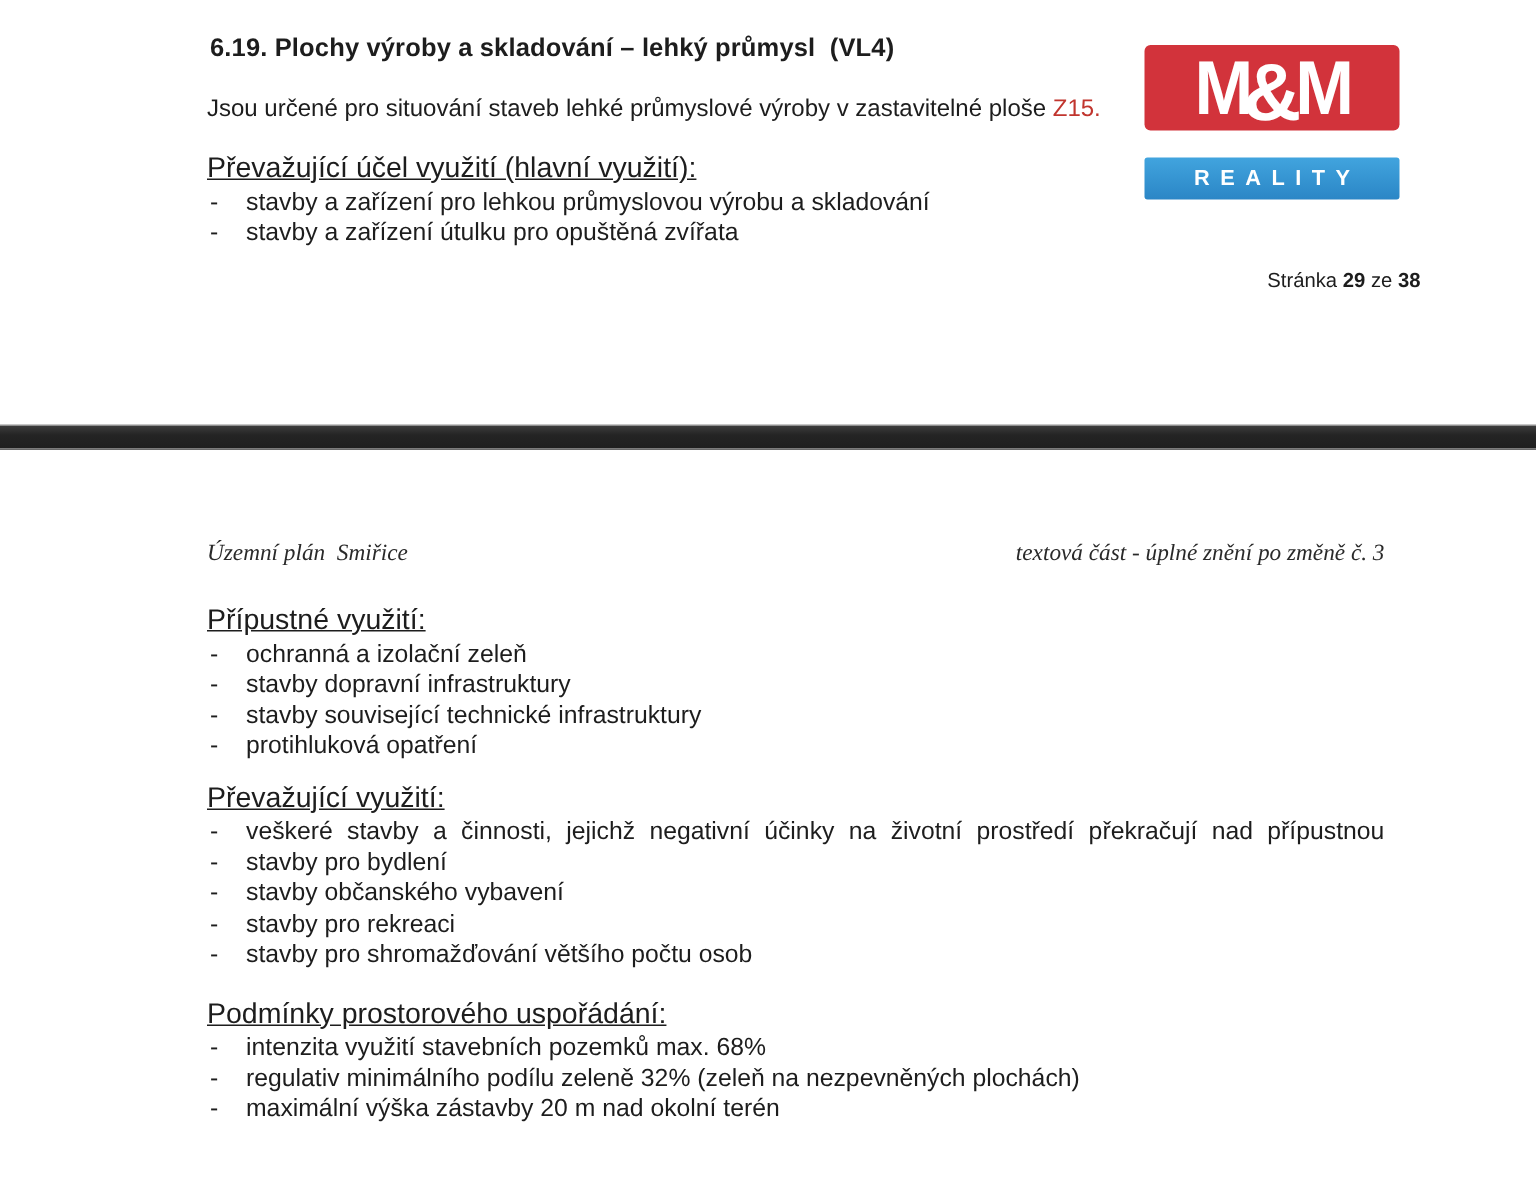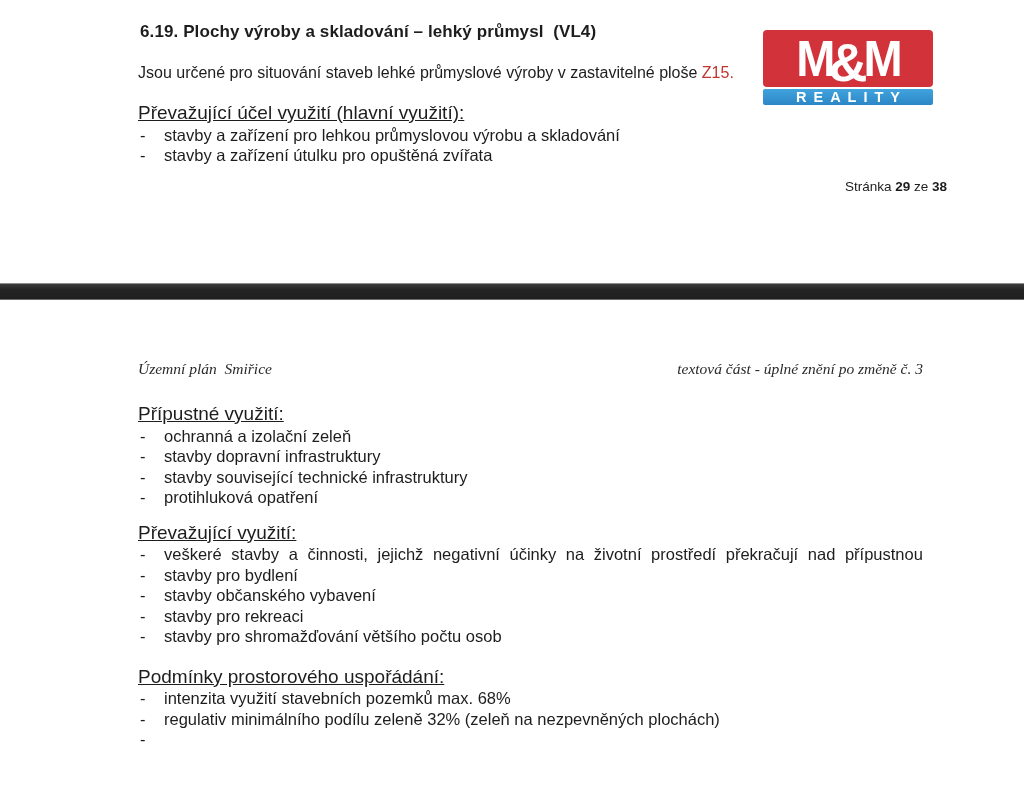--- a/index.html
+++ b/index.html
@@ -36,21 +36,21 @@
   .logo { position:absolute; left:763px; top:30px; width:170px; z-index:5; }
   .logo-red {
     height:57px; background:#d2333b; border-radius:4px;
     color:#ffffff; font-weight:bold;
     display:flex; align-items:center; justify-content:center;
     overflow:hidden;
   }
   .logo-m { font-size:47px; letter-spacing:-3px; transform:scaleY(1.08); line-height:1; }
   .logo-amp { font-size:54px; margin:0 -4px; line-height:1; position:relative; top:3px; }
   .logo-blue {
-    height:16px; margin-top:2px; border-radius:2px;
+    height:28px; margin-top:18px; border-radius:2px;
     background:linear-gradient(180deg,#41a4de,#2b86c6);
     color:#ffffff; font-weight:bold; font-size:14.5px; letter-spacing:7px;
     display:flex; align-items:center; justify-content:center;
     padding-left:7px; box-sizing:border-box;
   }
 
   
   .separator {
     height:15px;
     background:linear-gradient(180deg,#3c3c3c 0%,#242424 40%,#1f1f1f 100%);
@@ -124,17 +124,17 @@
       <li><span class="dash">-</span><span>stavby pro bydlení</span></li>
       <li><span class="dash">-</span><span>stavby občanského vybavení</span></li>
       <li><span class="dash">-</span><span>stavby pro rekreaci</span></li>
       <li><span class="dash">-</span><span>stavby pro shromažďování většího počtu osob</span></li>
     </ul>
 
     <h2 class="sec-heading sC">Podmínky prostorového uspořádání:</h2>
     <ul class="dash-list">
       <li><span class="dash">-</span><span>intenzita využití stavebních pozemků max. 68%</span></li>
       <li><span class="dash">-</span><span>regulativ minimálního podílu zeleně 32% (zeleň na nezpevněných plochách)</span></li>
-      <li><span class="dash">-</span></li>
+      <li><span class="dash">-</span><span>maximální výška zástavby 20 m nad okolní terén</span></li>
     </ul>
 
   </section>
 </div>
 
 </body></html>

